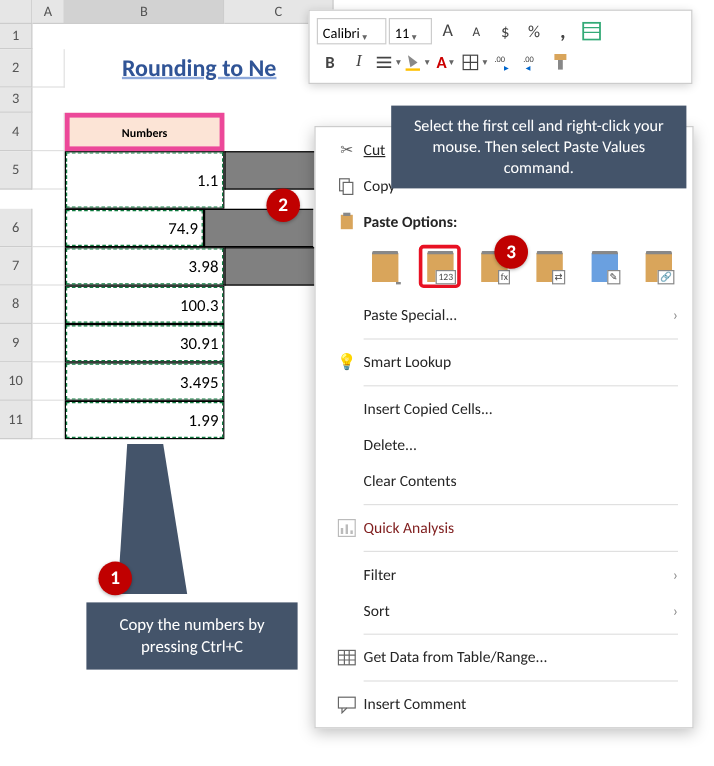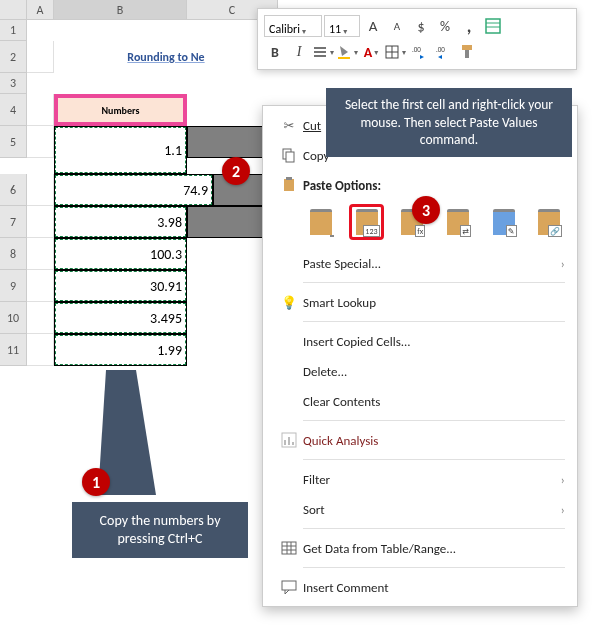--- a/index.html
+++ b/index.html
@@ -12,21 +12,21 @@
   overflow: hidden;
   position: relative;
 }
 .headers { display: flex; }
 .corner { width: 27px; height: 20px; background: #e6e6e6; border-right: 1px solid #ccc; border-bottom: 1px solid #ccc; }
 .colh { height: 20px; background: #e6e6e6; border-right: 1px solid #ccc; border-bottom: 1px solid #ccc; text-align: center; line-height: 20px; color: #555; }
 .colh.sel { background: #d2d2d2; }
 .row { display: flex; }
 .rowh { width: 27px; background: #e6e6e6; border-right: 1px solid #ccc; border-bottom: 1px solid #ccc; text-align: center; color: #555; display: flex; align-items: center; justify-content: center; }
 .cell { border-right: 1px solid #e0e0e0; border-bottom: 1px solid #e0e0e0; padding: 0 4px; display: flex; align-items: center; }
-.title { color: #305496; font-weight: 700; font-size: 12px; text-decoration: underline; text-decoration-color: #8ea9db; justify-content: center; }
+.title { color: #305496; font-weight: 700; font-size: 20px; text-decoration: underline; text-decoration-color: #8ea9db; justify-content: center; }
 .th { background: #fce4d6; font-weight: 700; border: 4px solid #ec4899; justify-content: center; font-size: 10px; }
 .td { border: 1px solid #000; justify-content: flex-end; font-size: 14px; position: relative; }
 .dashed::after { content: ""; position: absolute; inset: 0; border: 1.5px dashed #107c41; pointer-events: none; }
 .gray { background: #808080; }
 
 
 .mini-toolbar {
   position: absolute; left: 257px; top: 8px;
   width: 320px;
   background: #fff; border: 1px solid #ccc; box-shadow: 0 2px 8px rgba(0,0,0,.2);
@@ -112,21 +112,21 @@
 </div>
 <div class="row">
   <div class="rowh" style="height:32px">5</div>
   <div class="cell" style="width:27px;height:32px"></div>
   <div class="cell td dashed" style="width:133px;height:48px">1.1</div>
   <div class="cell td gray" style="width:91px;height:32px;border-right:none"></div>
 </div>
 <div class="row">
   <div class="rowh" style="height:32px">6</div>
   <div class="cell" style="width:27px;height:32px"></div>
-  <div class="cell td dashed" style="width:159px;height:32px">74.9</div>
+  <div class="cell td dashed" style="width:116px;height:32px">74.9</div>
   <div class="cell td gray" style="width:91px;height:32px;border-right:none"></div>
 </div>
 <div class="row">
   <div class="rowh" style="height:32px">7</div>
   <div class="cell" style="width:27px;height:32px"></div>
   <div class="cell td dashed" style="width:133px;height:32px">3.98</div>
   <div class="cell td gray" style="width:91px;height:32px;border-right:none"></div>
 </div>
 <div class="row">
   <div class="rowh" style="height:32px">8</div>

